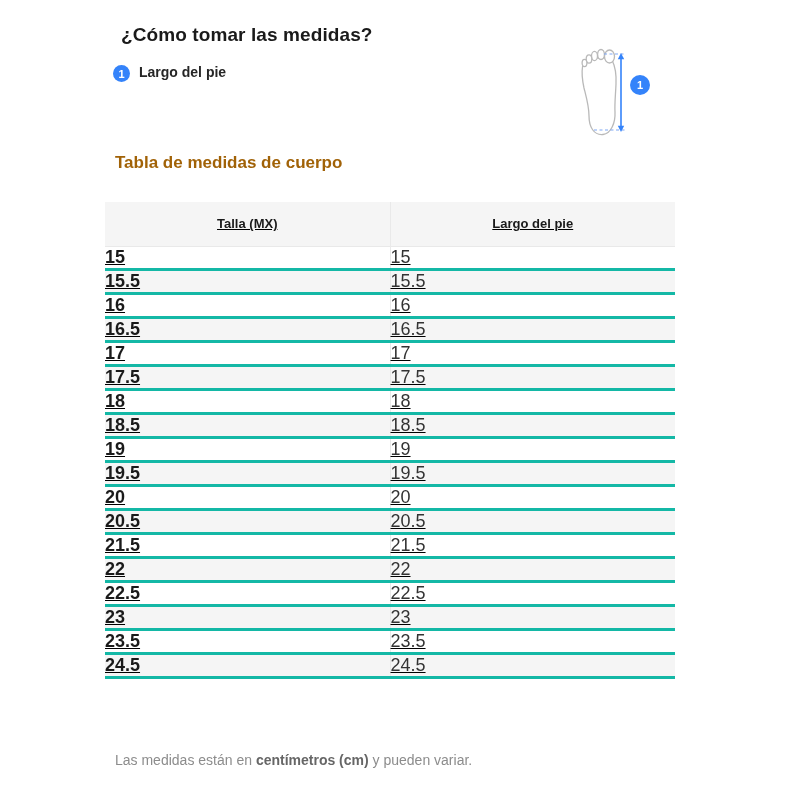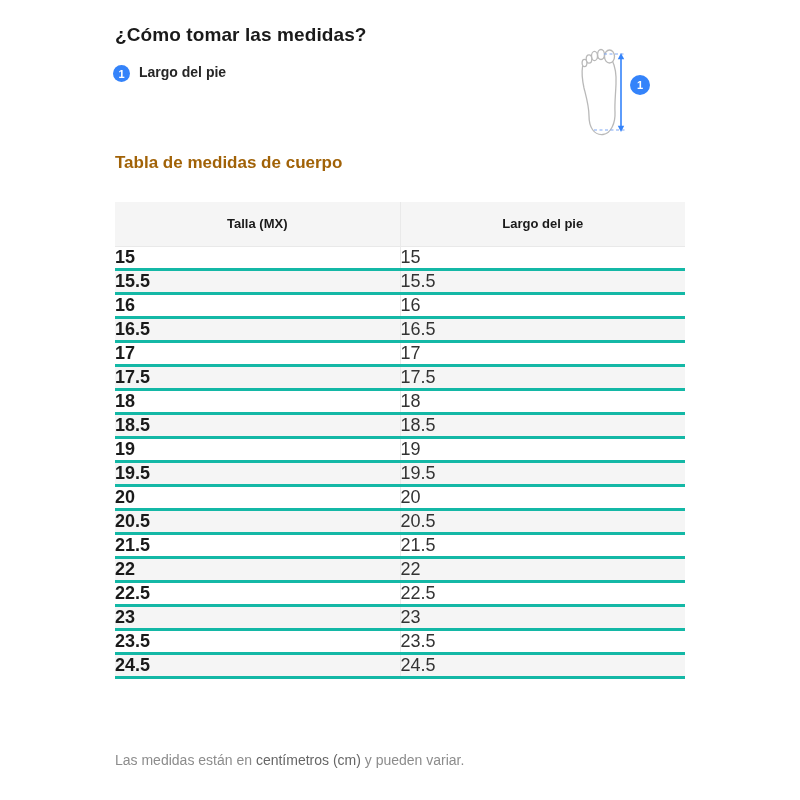--- a/index.html
+++ b/index.html
@@ -6,21 +6,21 @@
   html, body {
     width: 800px; height: 800px;
     background: #ffffff;
     font-family: "Liberation Sans", sans-serif;
     position: relative;
     overflow: hidden;
   }
   .page { position: absolute; inset: 0; background: #fff; }
 
   .main-title {
-    position: absolute; left: 115px; top: 24px;
+    position: absolute; left: 121px; top: 24px;
     font-size: 19px; font-weight: 700; color: #1a1a1a;
     letter-spacing: 0.1px;
   }
 
   .instruction {
     position: absolute; left: 113px; top: 64px;
     display: flex; gap: 9px; align-items: flex-start;
   }
   .num-badge {
     flex: 0 0 17px; width: 17px; height: 17px;
@@ -39,23 +39,23 @@
   }
 
   .diagram { position: absolute; left: 578px; top: 46px; }
 
   .table-title {
     position: absolute; left: 115px; top: 153px;
     font-size: 17px; font-weight: 700; color: #a16207;
   }
 
   .size-table {
-    position: absolute; left: 115px; top: 202px;
+    position: absolute; left: 105px; top: 202px;
     width: 570px;
-    border-collapse: collapse; table-layout: fixed;
+    border-collapse: collapse; table-layout: fixed; text-decoration: underline;
   }
   .size-table th {
     height: 44px;
     background: #f5f5f5;
     font-size: 13px; font-weight: 700; color: #1a1a1a;
     text-align: center; vertical-align: middle;
     border-bottom: 1px solid #e9e9e9;
   }
   .size-table th:first-child,
   .size-table td:first-child { border-right: 1px solid #e9e9e9; }
@@ -65,21 +65,21 @@
     text-align: left; vertical-align: middle;
     border-bottom: 3px solid #14b8a6;
   }
   .size-table td:first-child { font-weight: 700; color: #1a1a1a; }
   .size-table tbody tr:nth-child(even) { background: #f5f5f5; }
 
   .footer-note {
     position: absolute; left: 115px; top: 752px;
     font-size: 14px; color: #8c8c8c;
   }
-  .footer-note b { color: #666; font-weight: 400; }
+  .footer-note b { color: #666; font-weight: 700; }
 </style>
 </head>
 <body>
 
 <div class="page">
 
   <h1 class="main-title">¿Cómo tomar las medidas?</h1>
 
   <div class="instruction">
     <span class="num-badge">1</span>

